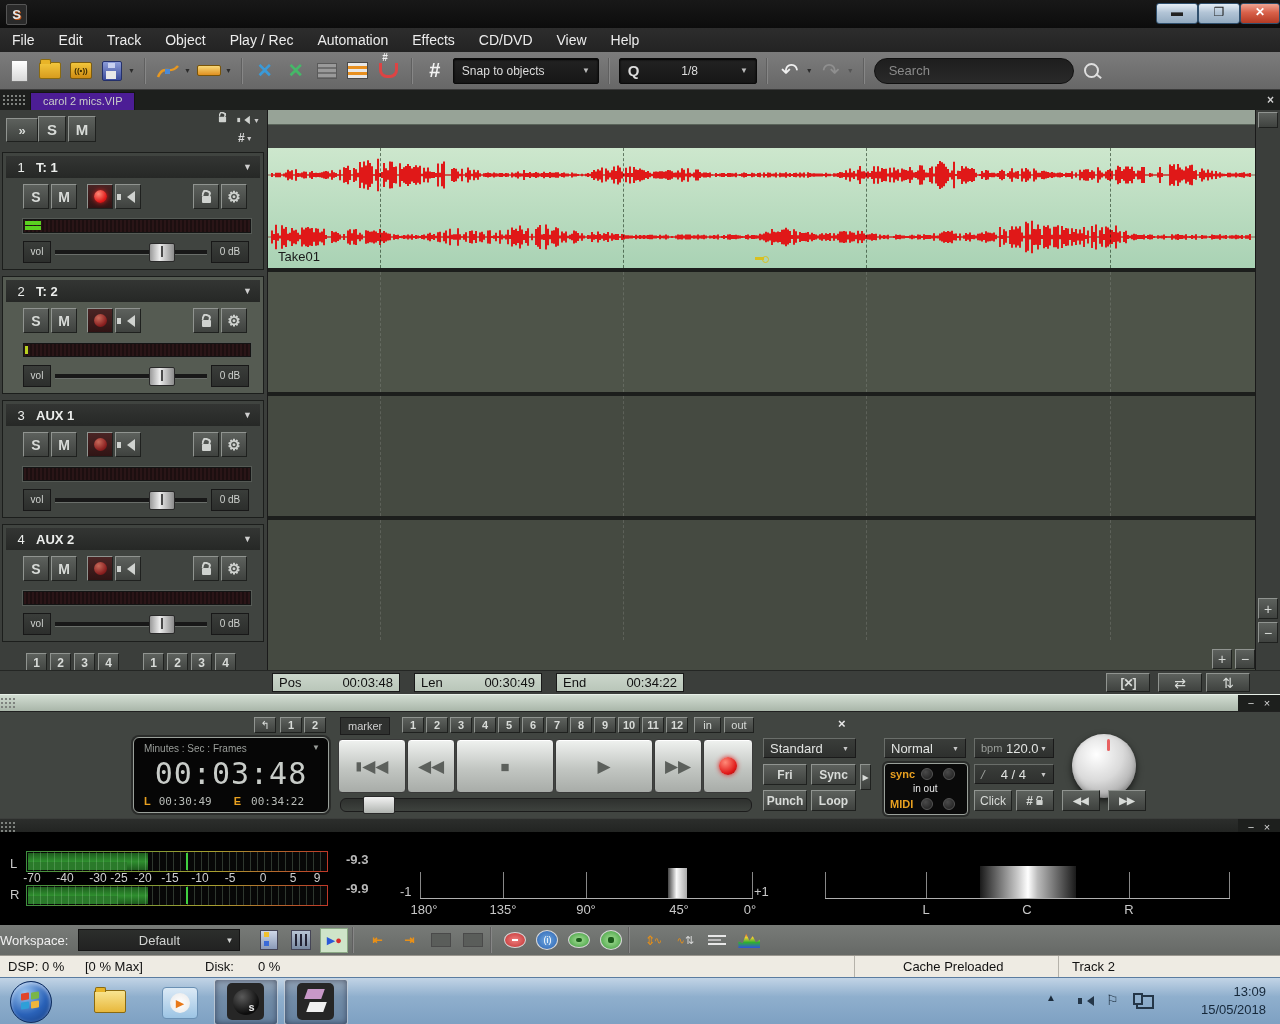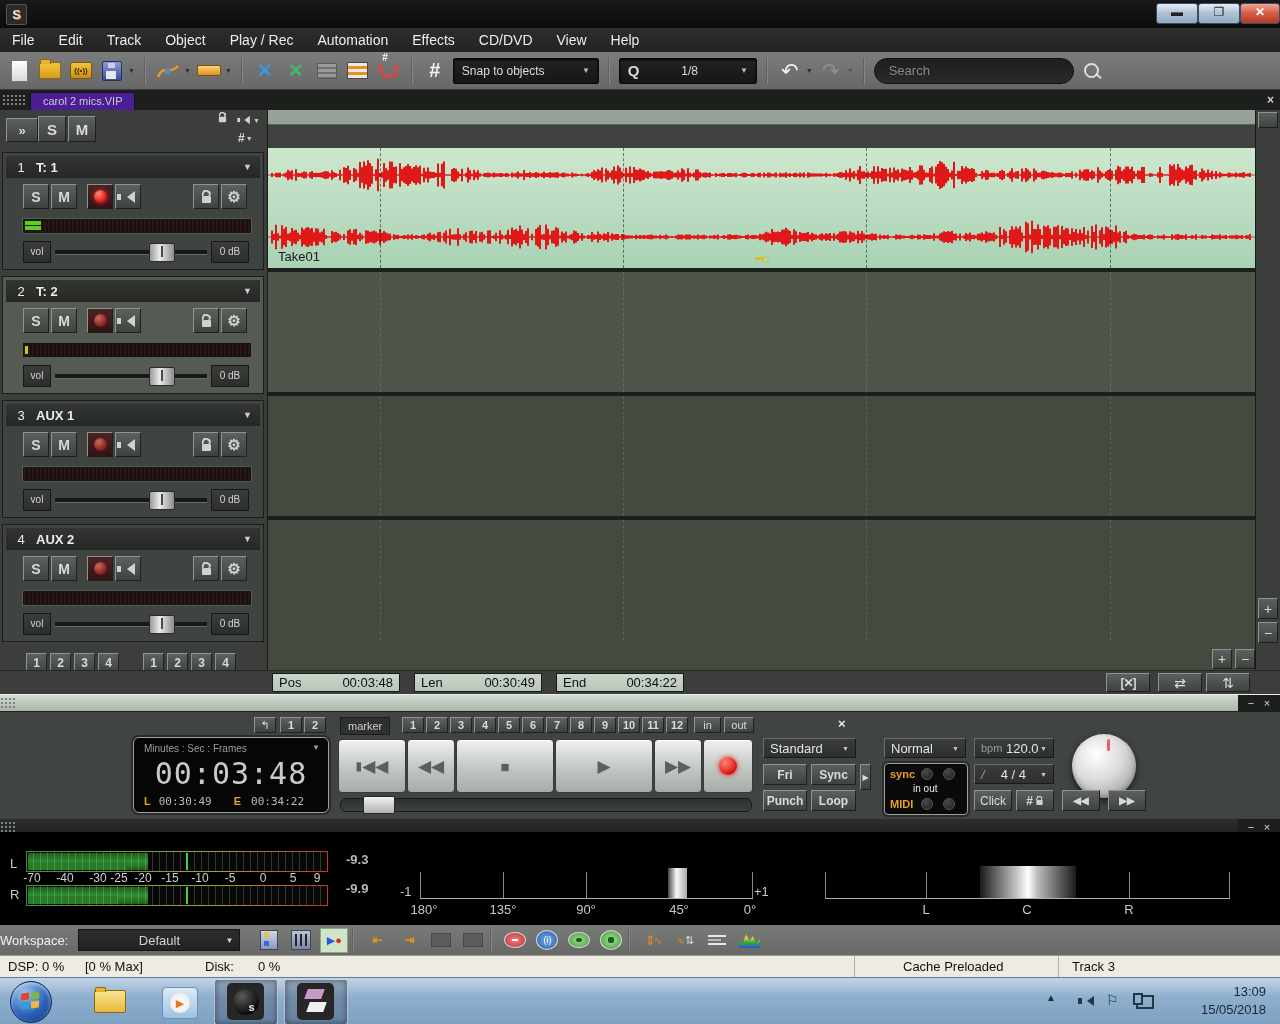--- a/index.html
+++ b/index.html
@@ -777,21 +777,21 @@
   </div>
 
   <div id="statusbar" class="abs">
     <span style="left:8px;">DSP: 0 %</span>
     <span style="left:85px;">[0 % Max]</span>
     <span style="left:205px;">Disk:</span>
     <span style="left:258px;">0 %</span>
     <div class="vline" style="left:854px;"></div>
     <span style="left:903px;">Cache Preloaded</span>
     <div class="vline" style="left:1058px;"></div>
-    <span style="left:1072px;">Track 3</span>
+    <span style="left:1072px;">Track 2</span>
   </div>
 
   <div id="taskbar" class="abs">
     <div id="orb">
       <span class="fl" style="left:10px;top:11px;background:#e0452c;"></span>
       <span class="fl" style="left:20px;top:10px;background:#7ab648;"></span>
       <span class="fl" style="left:10px;top:20px;background:#2e9fd8;"></span>
       <span class="fl" style="left:20px;top:19px;background:#f0b53c;"></span>
     </div>
     <div class="tkbtn" style="left:80px;">

